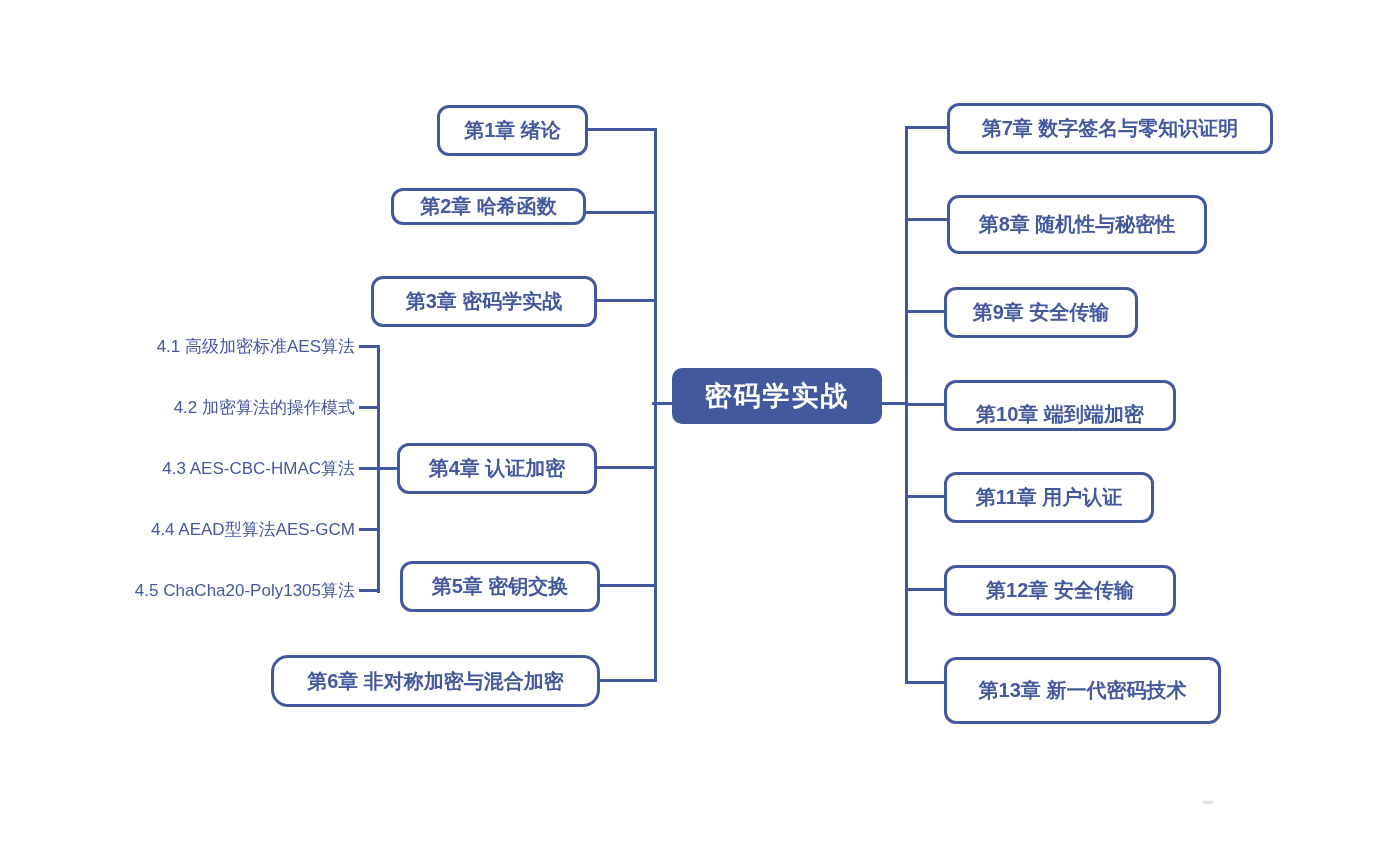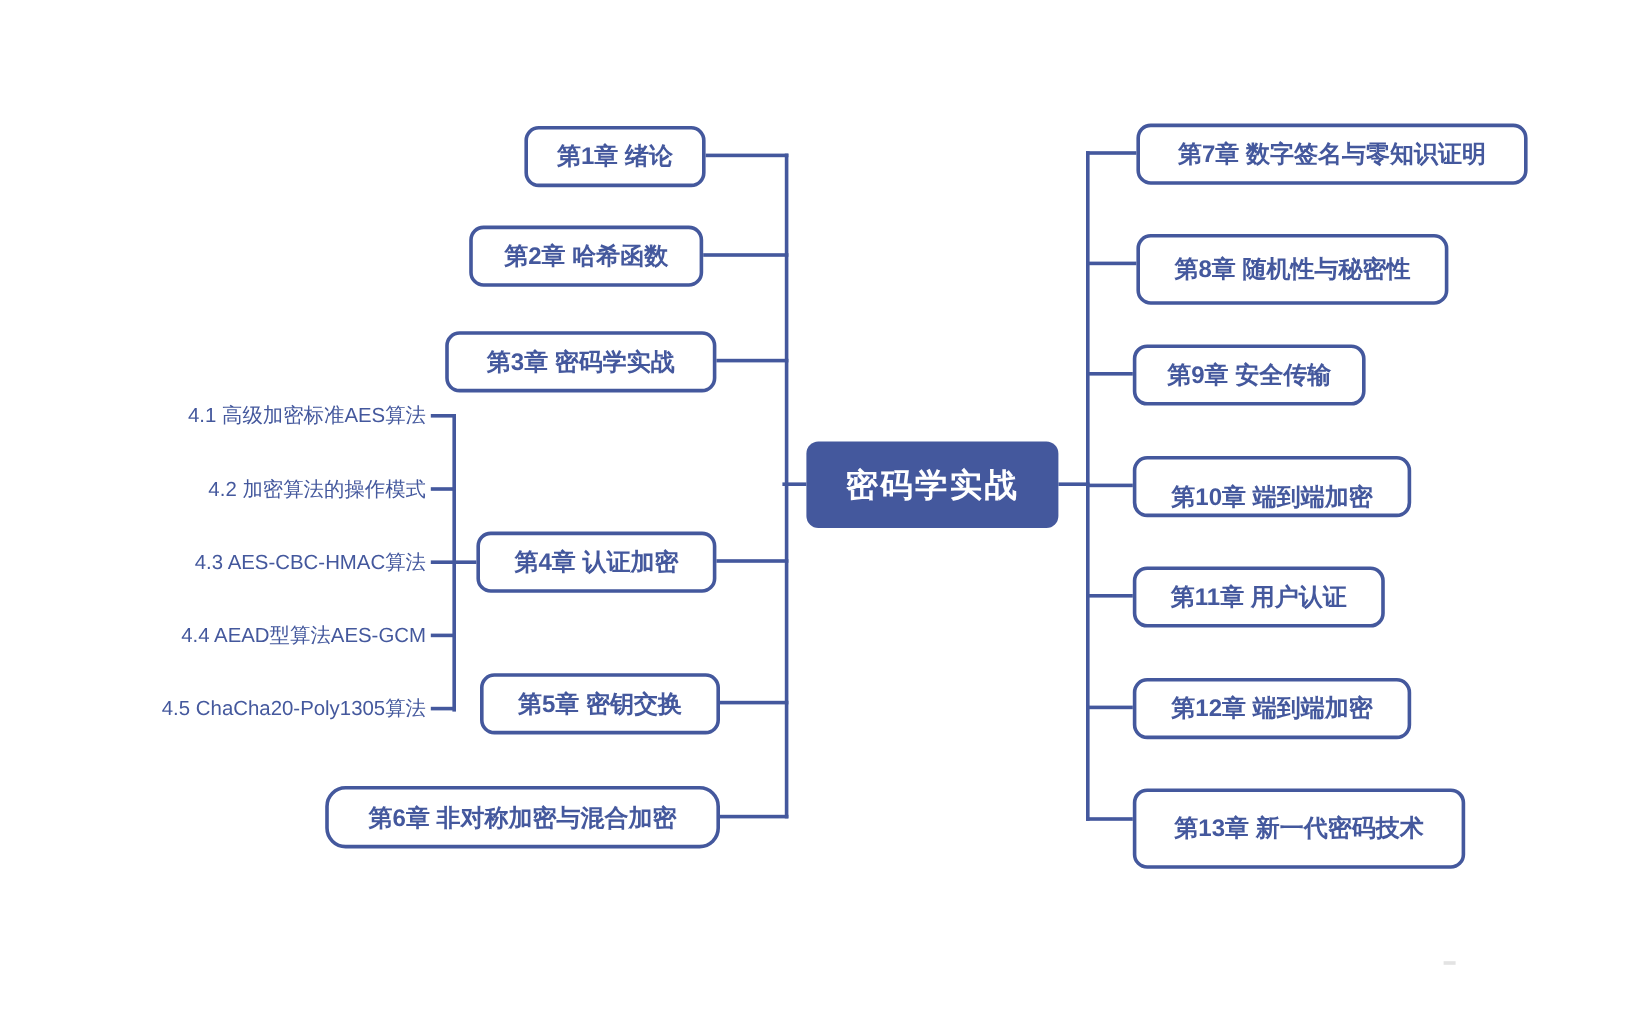--- a/index.html
+++ b/index.html
@@ -56,28 +56,28 @@
   <div class="hline" style="left:905px;top:588px;width:39px;height:3px;"></div>
   <div class="hline" style="left:905px;top:681px;width:39px;height:3px;"></div>
 
   <div class="vline" style="left:377px;top:345px;width:3px;height:248px;"></div>
   <div class="hline" style="left:359px;top:345px;width:21px;height:3px;"></div>
   <div class="hline" style="left:359px;top:406px;width:21px;height:3px;"></div>
   <div class="hline" style="left:359px;top:467px;width:38px;height:3px;"></div>
   <div class="hline" style="left:359px;top:528px;width:21px;height:3px;"></div>
   <div class="hline" style="left:359px;top:589px;width:21px;height:3px;"></div>
 
-  <div class="central" style="left:672px;top:368px;width:210px;height:72px;">
+  <div class="central" style="left:672px;top:368px;width:210px;height:56px;">
     <span>密码学实战</span>
   </div>
 
   <div class="node" style="left:437px;top:105px;width:151px;height:51px;">
     <span>第1章 绪论</span>
   </div>
-  <div class="node" style="left:391px;top:188px;width:195px;height:51px;">
+  <div class="node" style="left:391px;top:188px;width:195px;height:37px;">
     <span>第2章 哈希函数</span>
   </div>
   <div class="node" style="left:371px;top:276px;width:226px;height:51px;">
     <span>第3章 密码学实战</span>
   </div>
   <div class="node" style="left:397px;top:443px;width:200px;height:51px;">
     <span>第4章 认证加密</span>
   </div>
   <div class="node" style="left:400px;top:561px;width:200px;height:51px;">
     <span>第5章 密钥交换</span>
@@ -111,21 +111,21 @@
   <div class="node" style="left:944px;top:287px;width:194px;height:51px;">
     <span>第9章 安全传输</span>
   </div>
   <div class="node" style="left:944px;top:380px;width:232px;height:51px;align-items:flex-end;">
     <span>第10章 端到端加密</span>
   </div>
   <div class="node" style="left:944px;top:472px;width:210px;height:51px;">
     <span>第11章 用户认证</span>
   </div>
   <div class="node" style="left:944px;top:565px;width:232px;height:51px;">
-    <span>第12章 端到端加密</span>
+    <span>第12章 安全传输</span>
   </div>
   <div class="node" style="left:944px;top:657px;width:277px;height:67px;">
     <span>第13章 新一代密码技术</span>
   </div>
 
   <div class="watermark" style="left:1203px;top:801px;width:10px;height:3px;"></div>
 
 </div>
 
 </body></html>

